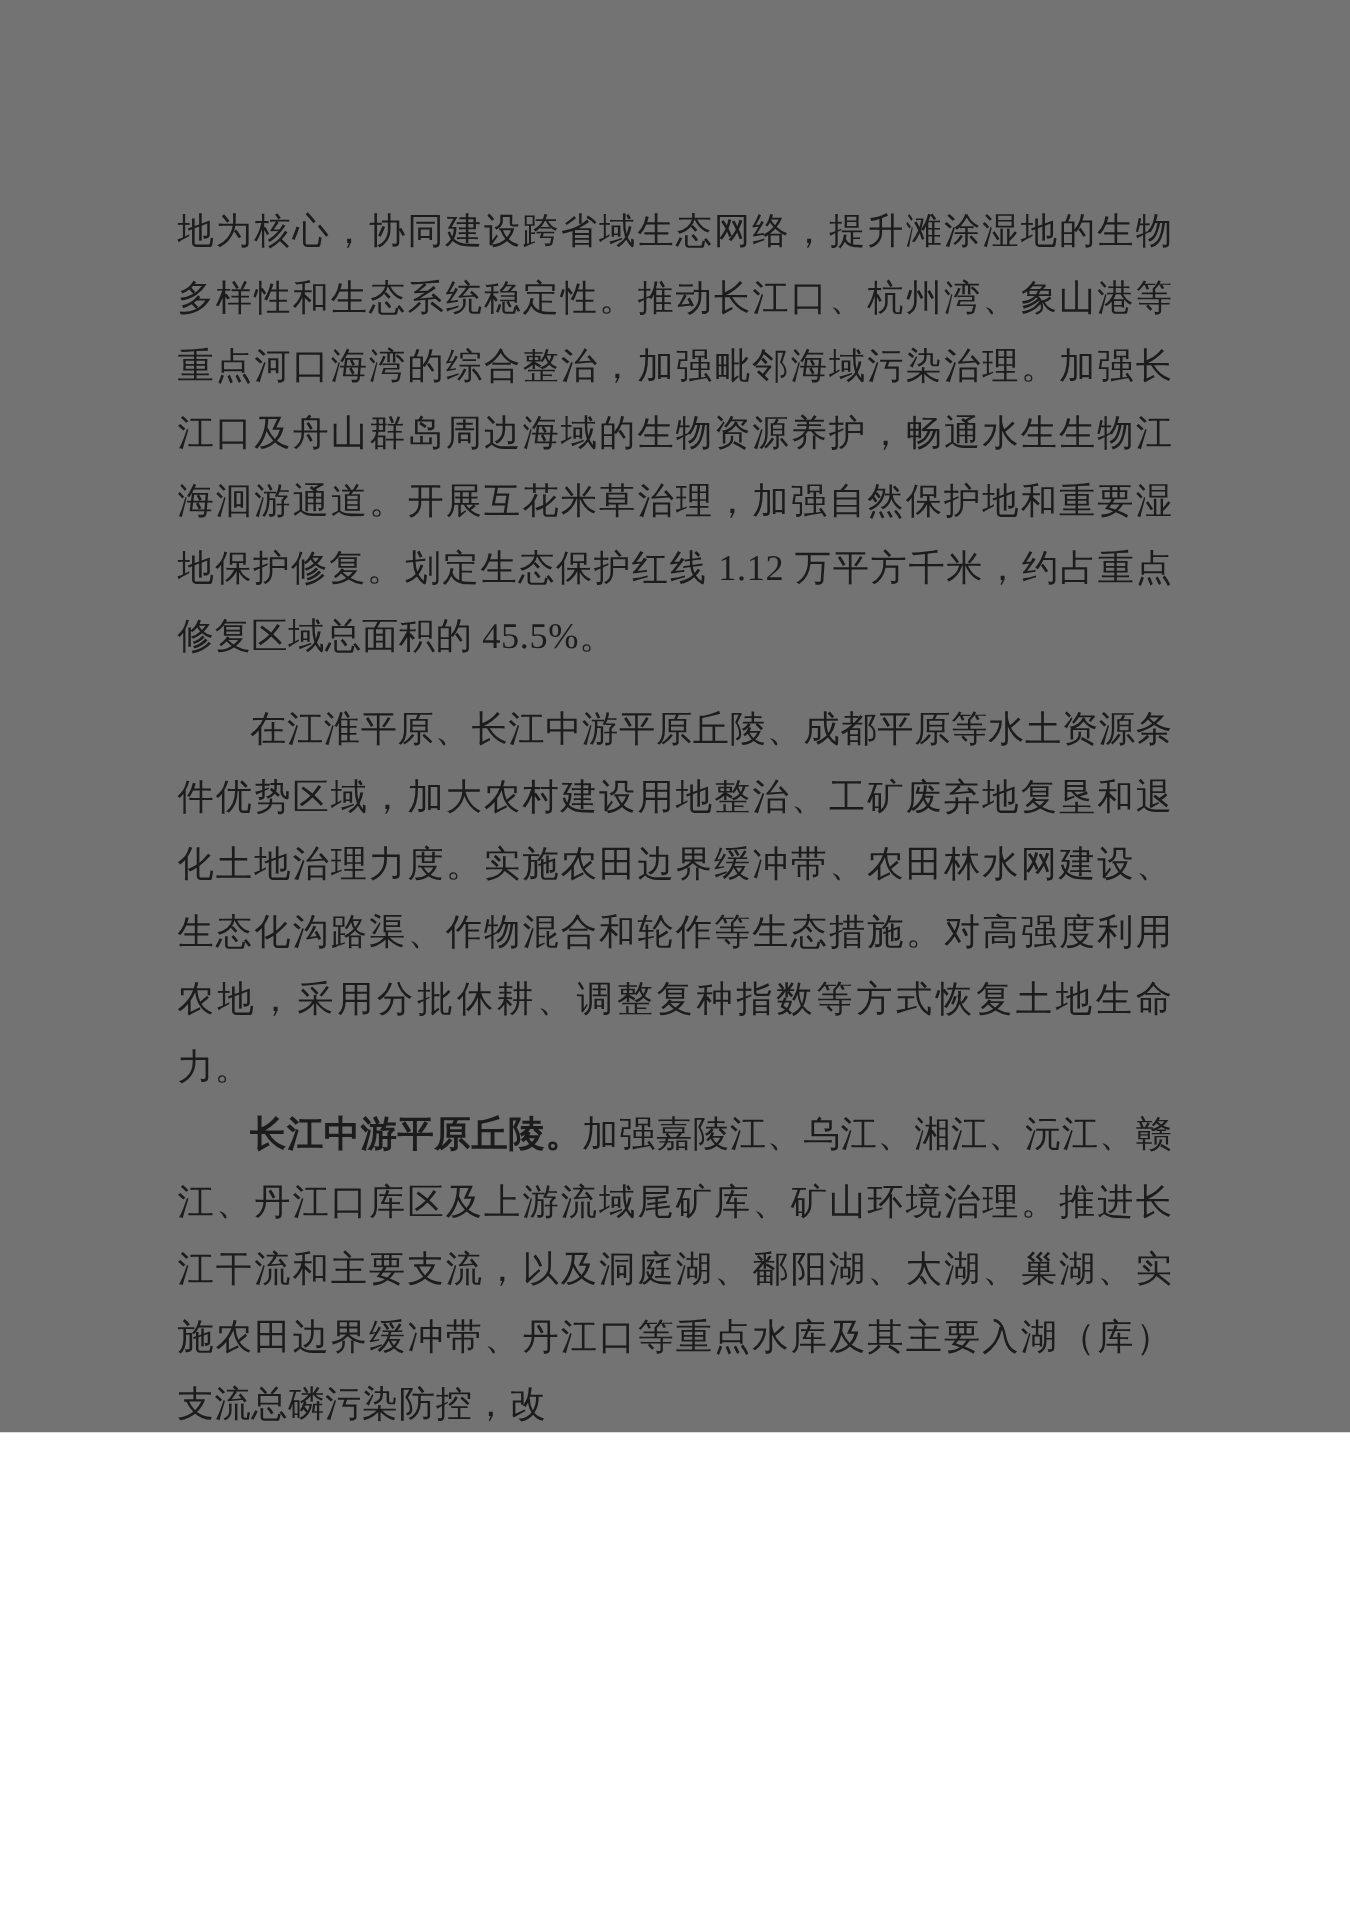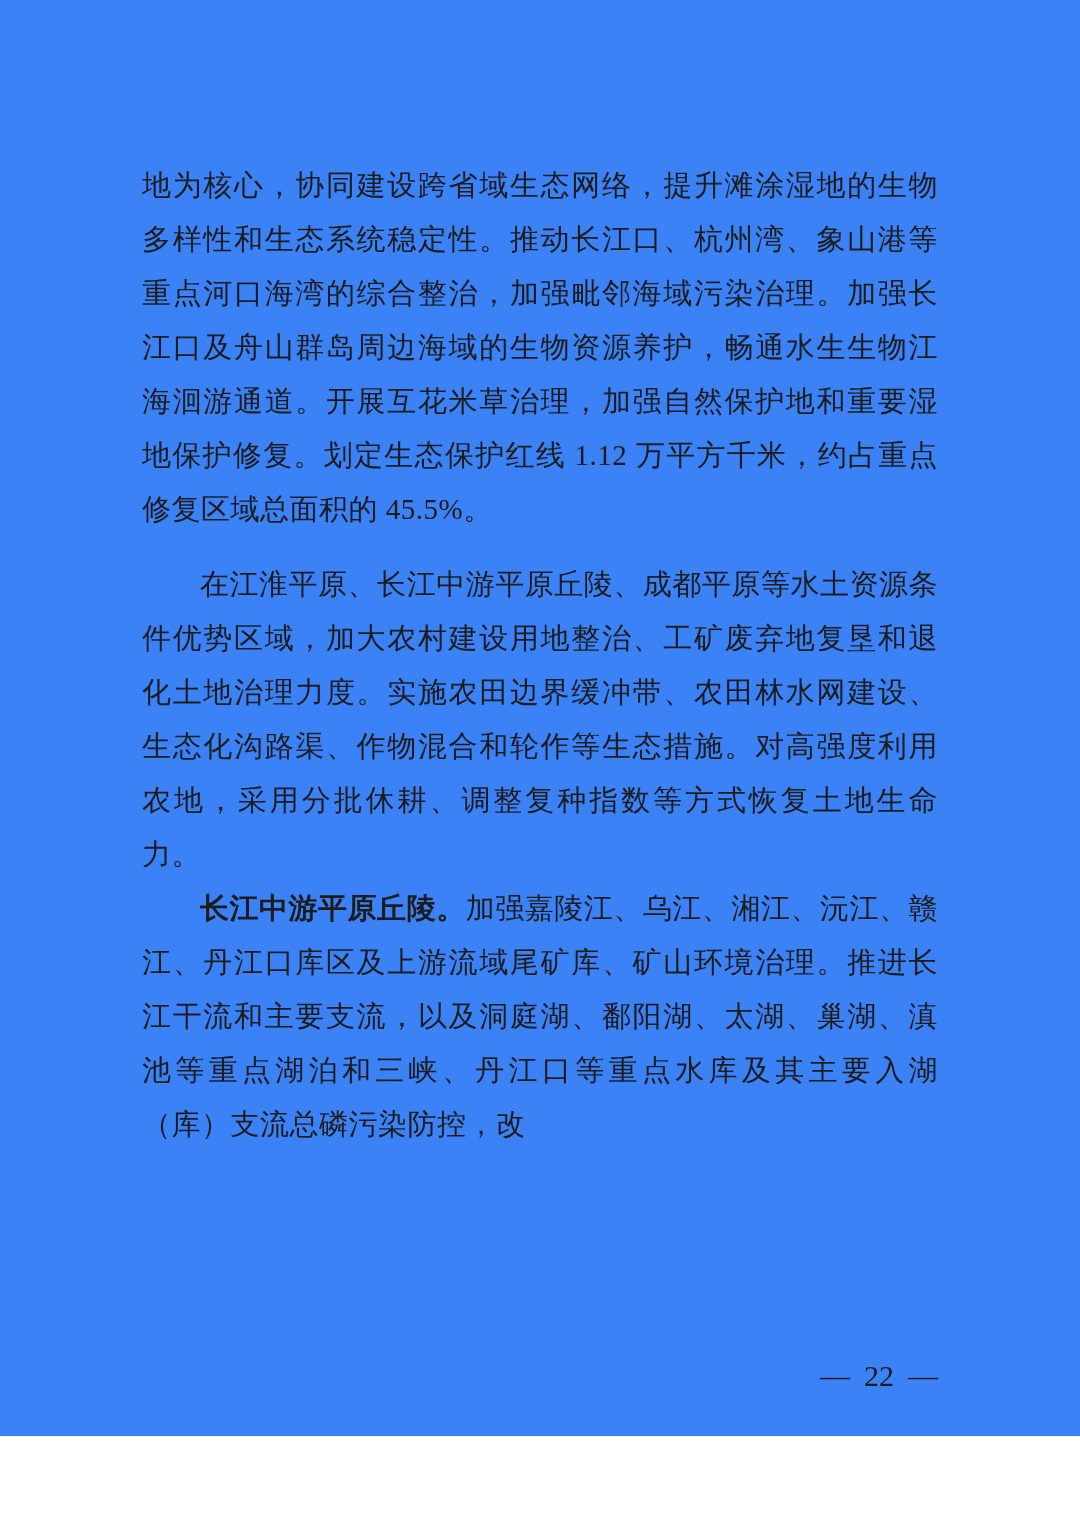--- a/index.html
+++ b/index.html
@@ -3,22 +3,22 @@
 <meta charset="utf-8">
 <style>
   html, body {
     margin: 0;
     padding: 0;
     background: #ffffff;
   }
   .page {
     position: relative;
     width: 1080px;
-    height: 1436px;
-    background: #3b82f6;
+    height: 1146px;
+    background: #737373;
     overflow: hidden;
     font-family: "Liberation Serif", "DejaVu Serif", serif;
   }
   .text-block {
     position: absolute;
     left: 142px;
     top: 158px;
     width: 796px;
     color: #1c1c1c;
     font-size: 29px;
@@ -62,21 +62,21 @@
 
 <div class="page">
 
   <div class="text-block">
 
     <p class="para"><span>地为核心，协同建设跨省域生态网络，提升滩涂湿地的生物多样性和生态系统稳定性。推动长江口、杭州湾、象山港等重点河口海湾的综合整治，加强毗邻海域污染治理。加强长江口及舟山群岛周边海域的生物资源养护，畅通水生生物江海洄游通道。开展互花米草治理，加强自然保护地和重要湿地保护修复。划定生态保护红线 1.12 万平方千米，约占重点修复区域总面积的 45.5%。</span></p>
 
 
     <p class="para indent gap-top"><span>在江淮平原、长江中游平原丘陵、成都平原等水土资源条件优势区域，加大农村建设用地整治、工矿废弃地复垦和退化土地治理力度。实施农田边界缓冲带、农田林水网建设、生态化沟路渠、作物混合和轮作等生态措施。对高强度利用农地，采用分批休耕、调整复种指数等方式恢复土地生命力。</span></p>
 
-    <p class="para indent"><span class="lead">长江中游平原丘陵。</span><span>加强嘉陵江、乌江、湘江、沅江、赣江、丹江口库区及上游流域尾矿库、矿山环境治理。推进长江干流和主要支流，以及洞庭湖、鄱阳湖、太湖、巢湖、滇池等重点湖泊和三峡、丹江口等重点水库及其主要入湖（库）支流总磷污染防控，改</span></p>
+    <p class="para indent"><span class="lead">长江中游平原丘陵。</span><span>加强嘉陵江、乌江、湘江、沅江、赣江、丹江口库区及上游流域尾矿库、矿山环境治理。推进长江干流和主要支流，以及洞庭湖、鄱阳湖、太湖、巢湖、实施农田边界缓冲带、丹江口等重点水库及其主要入湖（库）支流总磷污染防控，改</span></p>
 
   </div>
 
   <div class="footer">
     <span class="dash">—</span>
     <span>22</span>
     <span class="dash">—</span>
   </div>
 
 </div>

